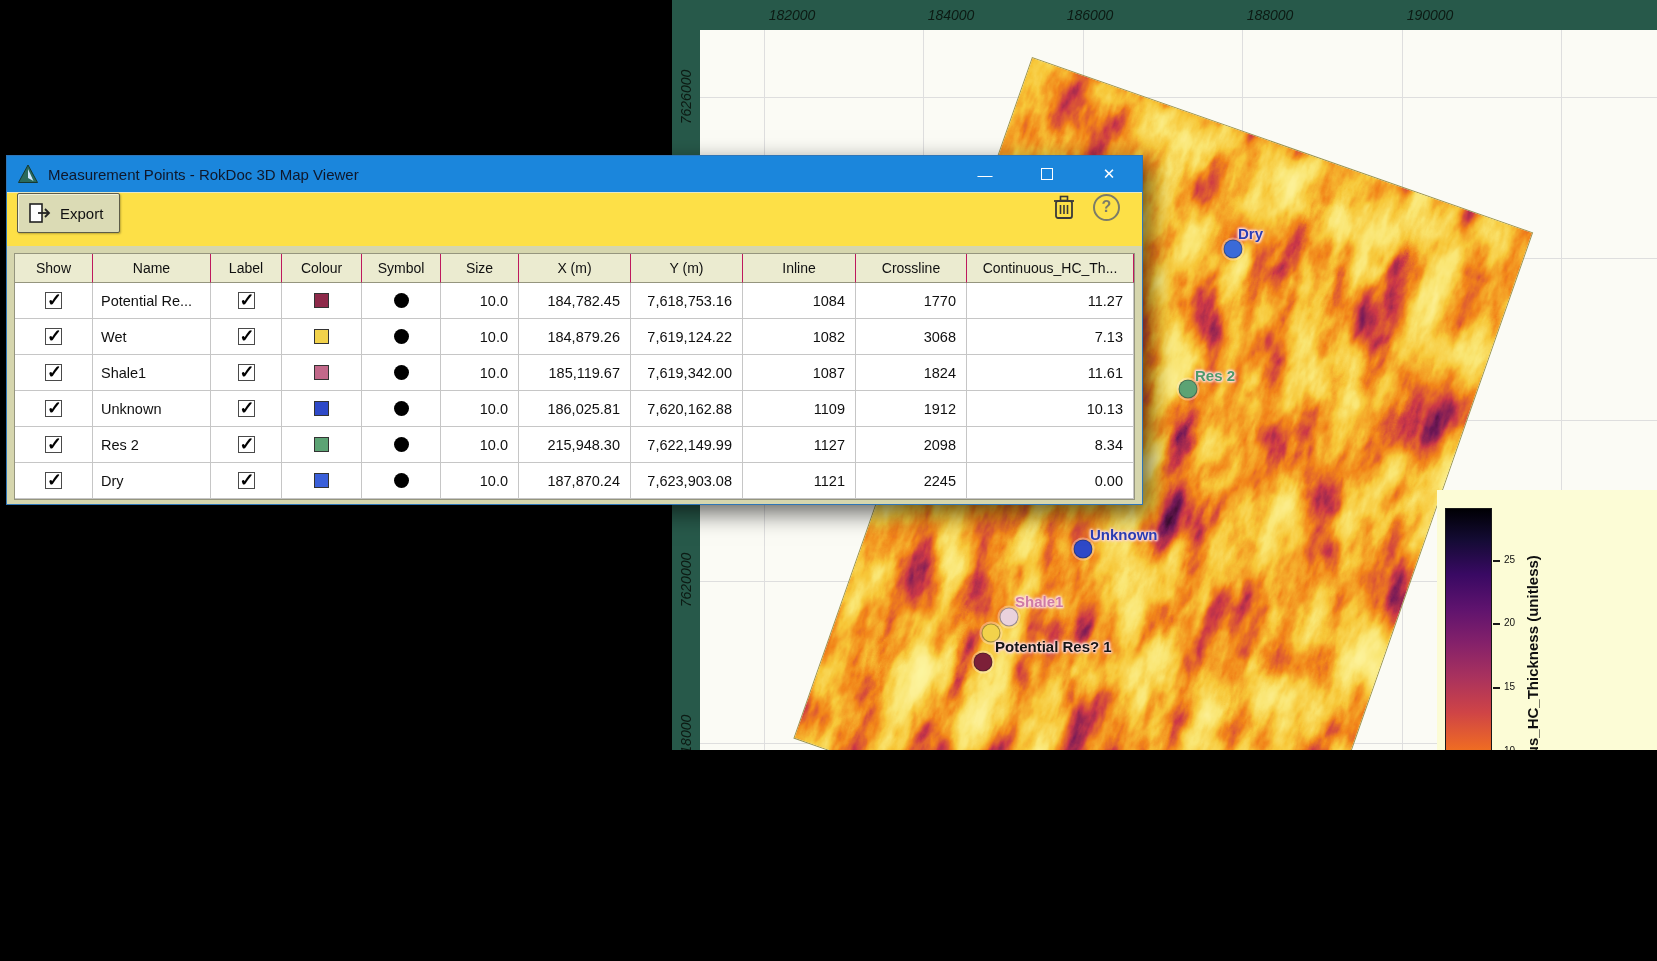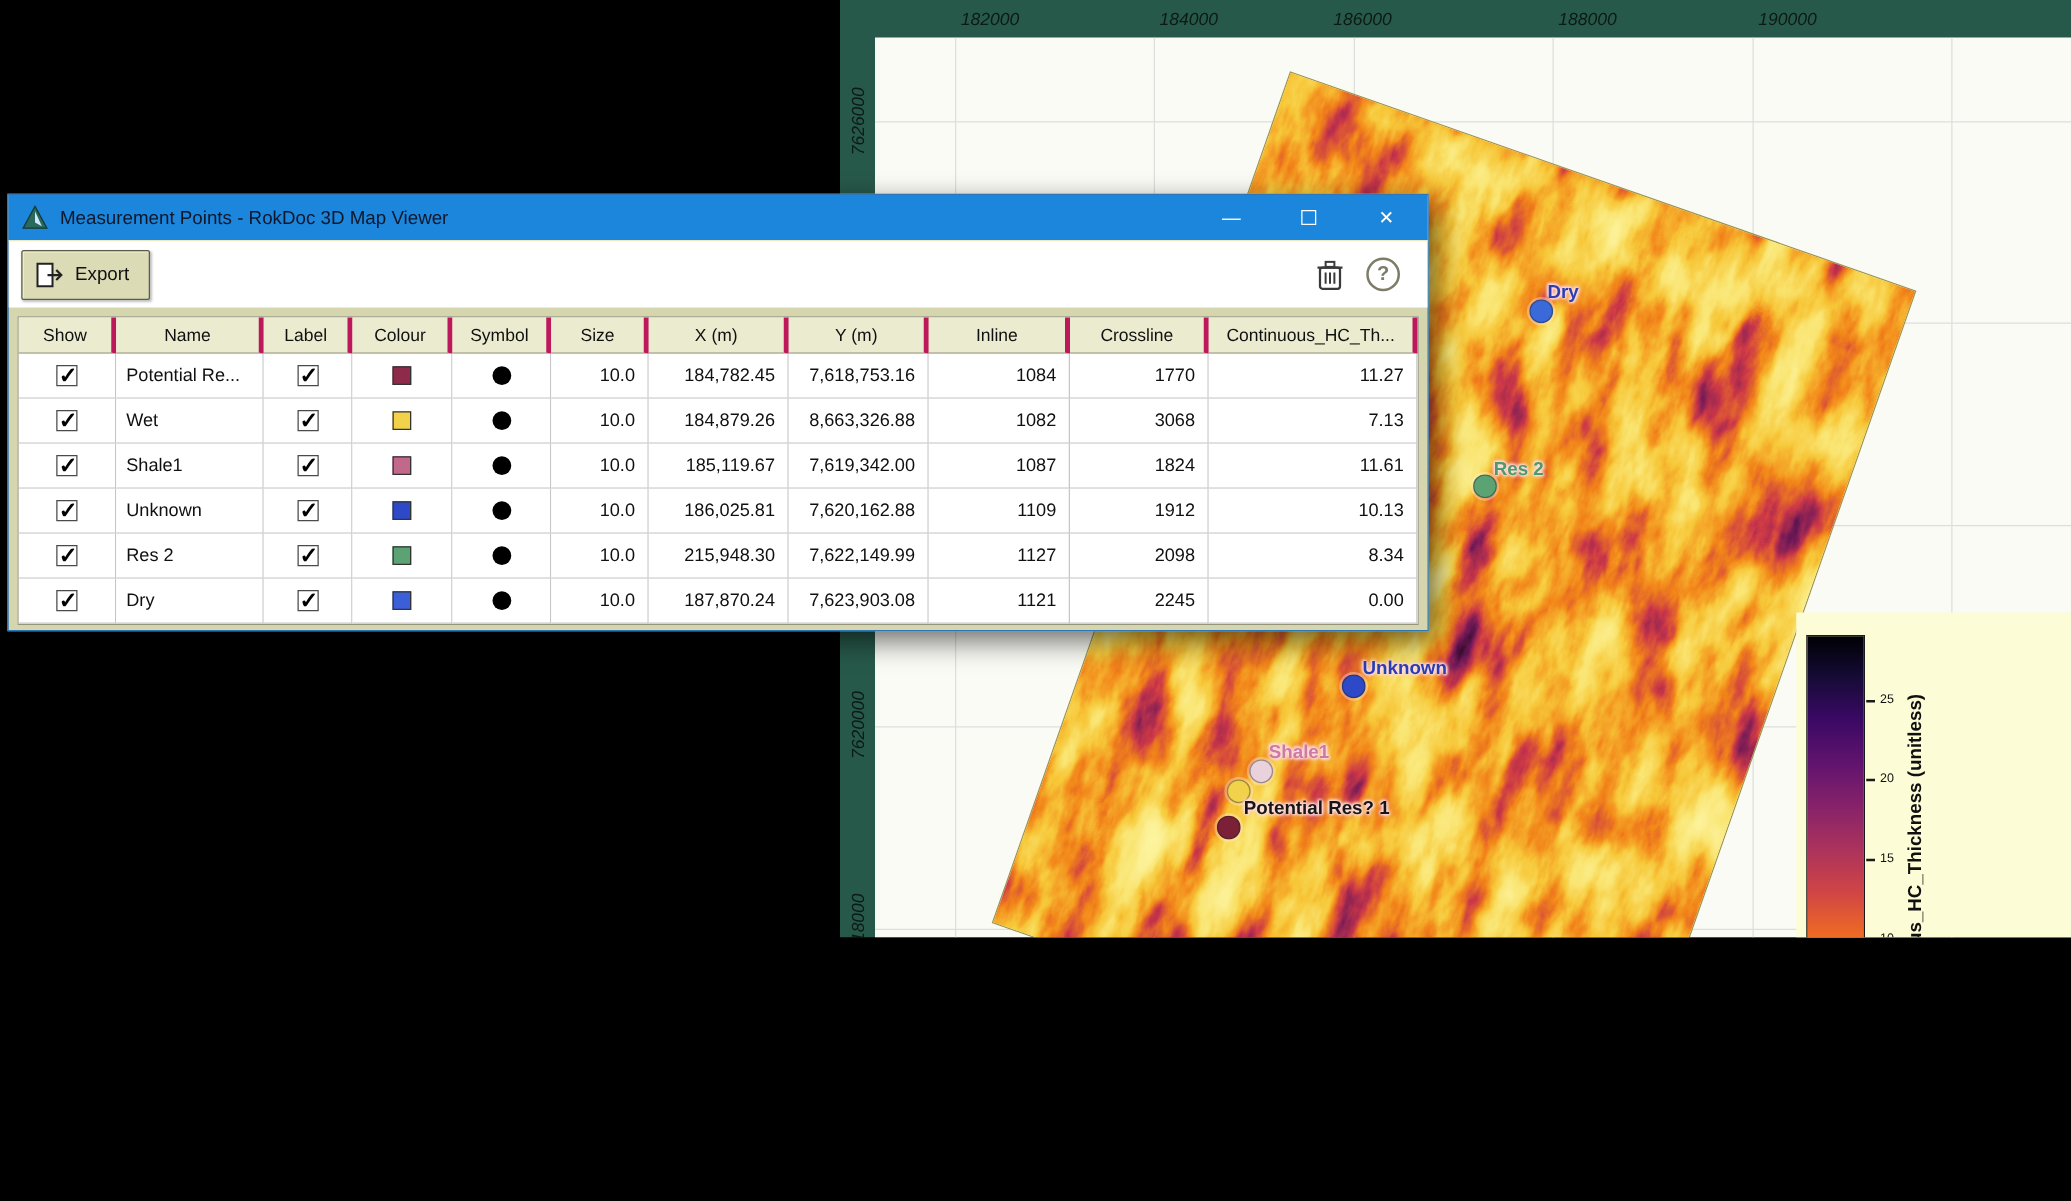--- a/index.html
+++ b/index.html
@@ -54,35 +54,35 @@
   
   .dialog { position:absolute; left:6px; top:155px; width:1137px; height:350px; background:#d6d6ae;
             border:1px solid #2f76b8; box-shadow:6px 8px 22px rgba(0,0,0,.6); z-index:10; }
   .titlebar { height:36px; background:#1b86dc; display:flex; align-items:center; padding:0 2px 0 10px; gap:9px; }
   .titlebar .title { color:#0f172a; font-size:15px; }
   .win-controls { margin-left:auto; display:flex; height:100%; }
   .win-btn { width:62px; height:100%; display:flex; align-items:center; justify-content:center;
              color:#fff; font-size:15px; cursor:default; }
   .max-glyph { width:12px; height:12px; border:1.6px solid #fff; display:inline-block; }
 
-  .toolbar { height:54px; display:flex; align-items:center; padding:15px 10px; background:#ffffff;
+  .toolbar { height:54px; display:flex; align-items:flex-start; padding:0 10px; background:#fde047;
              border-top:1px solid #e9e9c6; }
   .export-btn { display:flex; align-items:center; gap:8px; height:40px; padding:0 16px 0 10px;
                 background:#dbdbb5; border:1px solid #5c5c48; border-radius:2px;
                 font-size:15px; color:#111; font-family:inherit;
                 box-shadow:inset 1px 1px 0 #f1f1da, 1px 1px 2px rgba(0,0,0,.25); }
   .tool-right { margin-left:auto; display:flex; align-items:center; gap:16px; padding-right:12px; }
   .icon-btn { background:none; border:none; display:flex; align-items:center; justify-content:center; }
   .help-circle { width:27px; height:27px; border:2.5px solid #7c7c68; border-radius:50%;
                  display:flex; align-items:center; justify-content:center;
                  font-weight:bold; font-size:16px; color:#7c7c68; }
 
   .mtable { position:absolute; left:7px; right:7px; top:97px; background:#fff; border:1px solid #95957e;
             display:grid; grid-template-columns:78px 118px 71px 80px 79px 78px 112px 112px 113px 111px auto; }
-  .th { height:29px; background:#ebebd0; border-right:4px solid #be185d; border-bottom:1px solid #95957e;
+  .th { height:29px; background:#ebebd0; border-right:1px solid #be185d; border-bottom:1px solid #95957e;
         display:flex; align-items:center; justify-content:center; font-size:14px; color:#101010; overflow:hidden; white-space:nowrap; }
   .td { height:36px; border-right:1px solid #c6c6c6; border-bottom:1px solid #c6c6c6;
         display:flex; align-items:center; font-size:14.5px; color:#101010; background:#fff; overflow:hidden; white-space:nowrap; }
   .td.center { justify-content:center; }
   .td.num { justify-content:flex-end; padding-right:10px; }
   .td.name { padding-left:8px; }
   .cb { position:relative; width:17px; height:17px; background:#fff; border:1px solid #4a4a4a; }
   .cb::after { content:"✓"; position:absolute; left:1px; top:-4px; font-size:18px; font-weight:bold; color:#000; }
   .swatch { width:15px; height:15px; border:1px solid #333; }
   .dot { width:15px; height:15px; border-radius:50%; background:#000; }
@@ -274,21 +274,21 @@
           <span class="cb"></span>
         </div>
       <div class="td center">
           <span class="swatch" style="background-color: rgb(242, 210, 75);"></span>
         </div>
       <div class="td center">
           <span class="dot"></span>
         </div>
       <div class="td num">10.0</div>
       <div class="td num">184,879.26</div>
-      <div class="td num">8,663,326.88</div>
+      <div class="td num">7,619,124.22</div>
       <div class="td num">1082</div>
       <div class="td num">3068</div>
       <div class="td num">7.13</div>
 
       <div class="td center">
           <span class="cb"></span>
         </div>
       <div class="td name">Shale1</div>
       <div class="td center">
           <span class="cb"></span>

